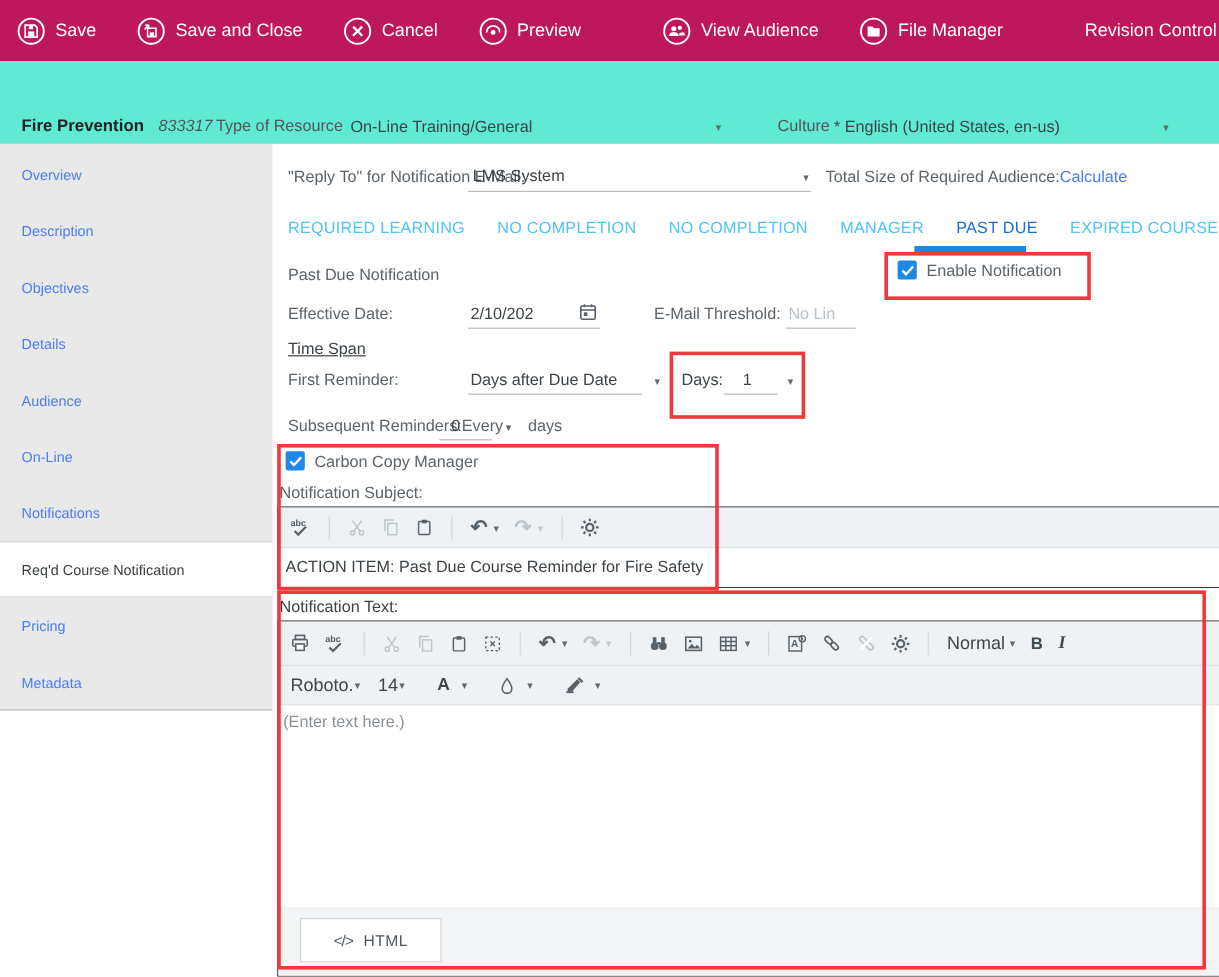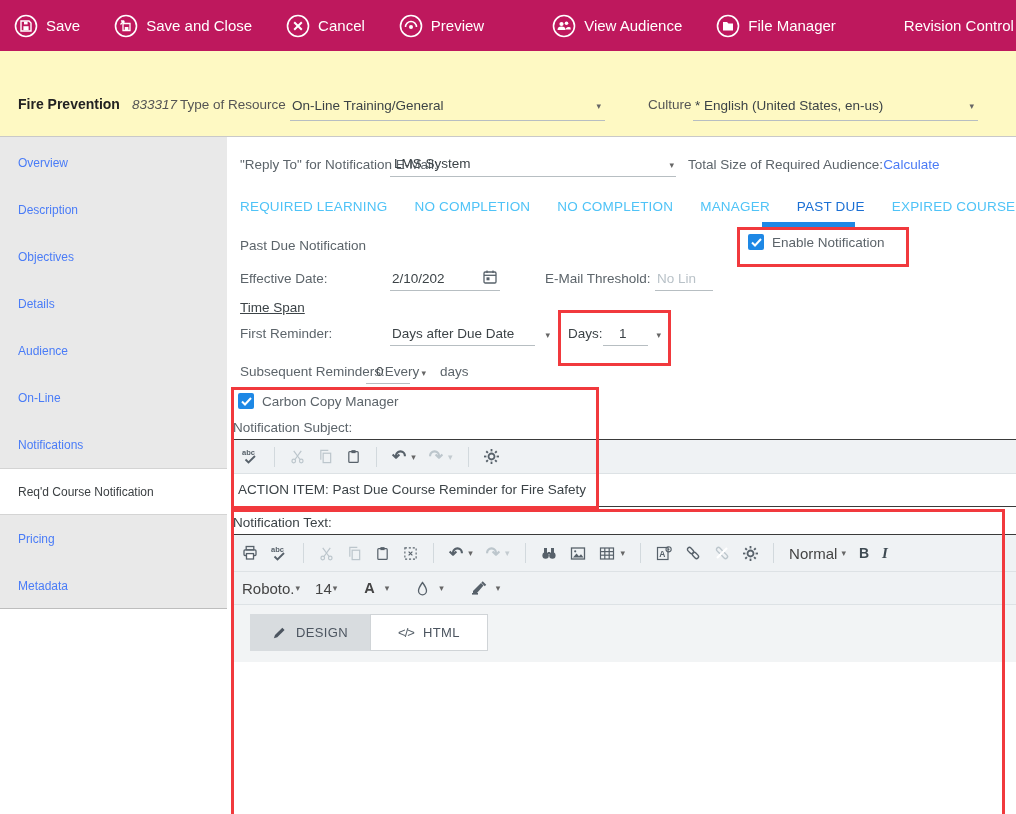--- a/index.html
+++ b/index.html
@@ -5,21 +5,21 @@
   * { margin:0; padding:0; box-sizing:border-box; }
   html,body { width:1016px; height:814px; font-family:"Liberation Sans", sans-serif; background:#fff; overflow:hidden; }
 
   
   .topbar { height:51px; background:#be185d; display:flex; align-items:center; padding-left:14px; }
   .tb-item { display:flex; align-items:center; gap:8px; color:#fff; font-size:15px; margin-right:34px; cursor:pointer; white-space:nowrap; }
   .tb-sep { width:1px; height:26px; background:rgba(255,255,255,.55); margin-right:34px; }
   .tb-circle { width:24px; height:24px; flex:0 0 24px; }
 
   
-  .header { position:relative; height:86px; background:#fef9c3; border-bottom:1px solid #c9c9c9; font-size:13.5px; color:#555; }
+  .header { position:relative; height:69px; background:#5eead4; border-bottom:1px solid #c9c9c9; font-size:13.5px; color:#555; }
   .hdr-title { position:absolute; left:18px; top:61px; transform:translateY(-100%); font-weight:bold; color:#222; font-size:14px; }
   .hdr-id { position:absolute; left:132px; top:61px; transform:translateY(-100%); font-style:italic; color:#555; }
   .hdr-type-label { position:absolute; left:180px; top:61px; transform:translateY(-100%); }
   .hdr-field { position:absolute; top:44px; height:26px; border-bottom:1px solid #b7bec2; color:#3c4347; }
   .hdr-field .caret { position:absolute; right:4px; top:6px; }
   .hdr-field .val { position:absolute; left:2px; top:3px; white-space:nowrap; }
   .f-type { left:290px; width:315px; }
   .hdr-culture-label { position:absolute; left:648px; top:61px; transform:translateY(-100%); }
   .f-culture { left:693px; width:285px; }
 
@@ -526,29 +526,22 @@
           </span>
         <span class="tbi" style="margin-left:12px">
             <svg width="17" height="16" viewBox="0 0 17 16">
               <path d="M2 14 L2 11 L10 3 l2.5 2.5 L6 13z" fill="currentColor"></path>
               <path d="M11 2 l3.5 3.5" stroke="currentColor" stroke-width="2"></path>
               <rect x="1" y="13" width="6" height="1.6" fill="currentColor"></rect>
             </svg>
             <span class="caret" style="margin-left:8px">▾</span>
           </span>
       </div>
+      <div class="ed-content">(Enter text here.)</div>
       <div class="ed-footer">
-        <div class="ft-tab ft-design">
-          <span>
-              <svg width="15" height="15" viewBox="0 0 16 16">
-                <path d="M2 14.2 l1.2-3.6 L11 2.8 l2.4 2.4 L5.6 13z" fill="currentColor"></path>
-              </svg>
-            </span>
-          <span>DESIGN</span>
-        </div>
         <div class="ft-tab ft-html">
           <span class="ft-code">&lt;/&gt;</span>
           <span>HTML</span>
         </div>
       </div>
     </div>
 
     <div class="redbox rb-enable"></div>
     <div class="redbox rb-days"></div>
     <div class="redbox rb-cc"></div>

